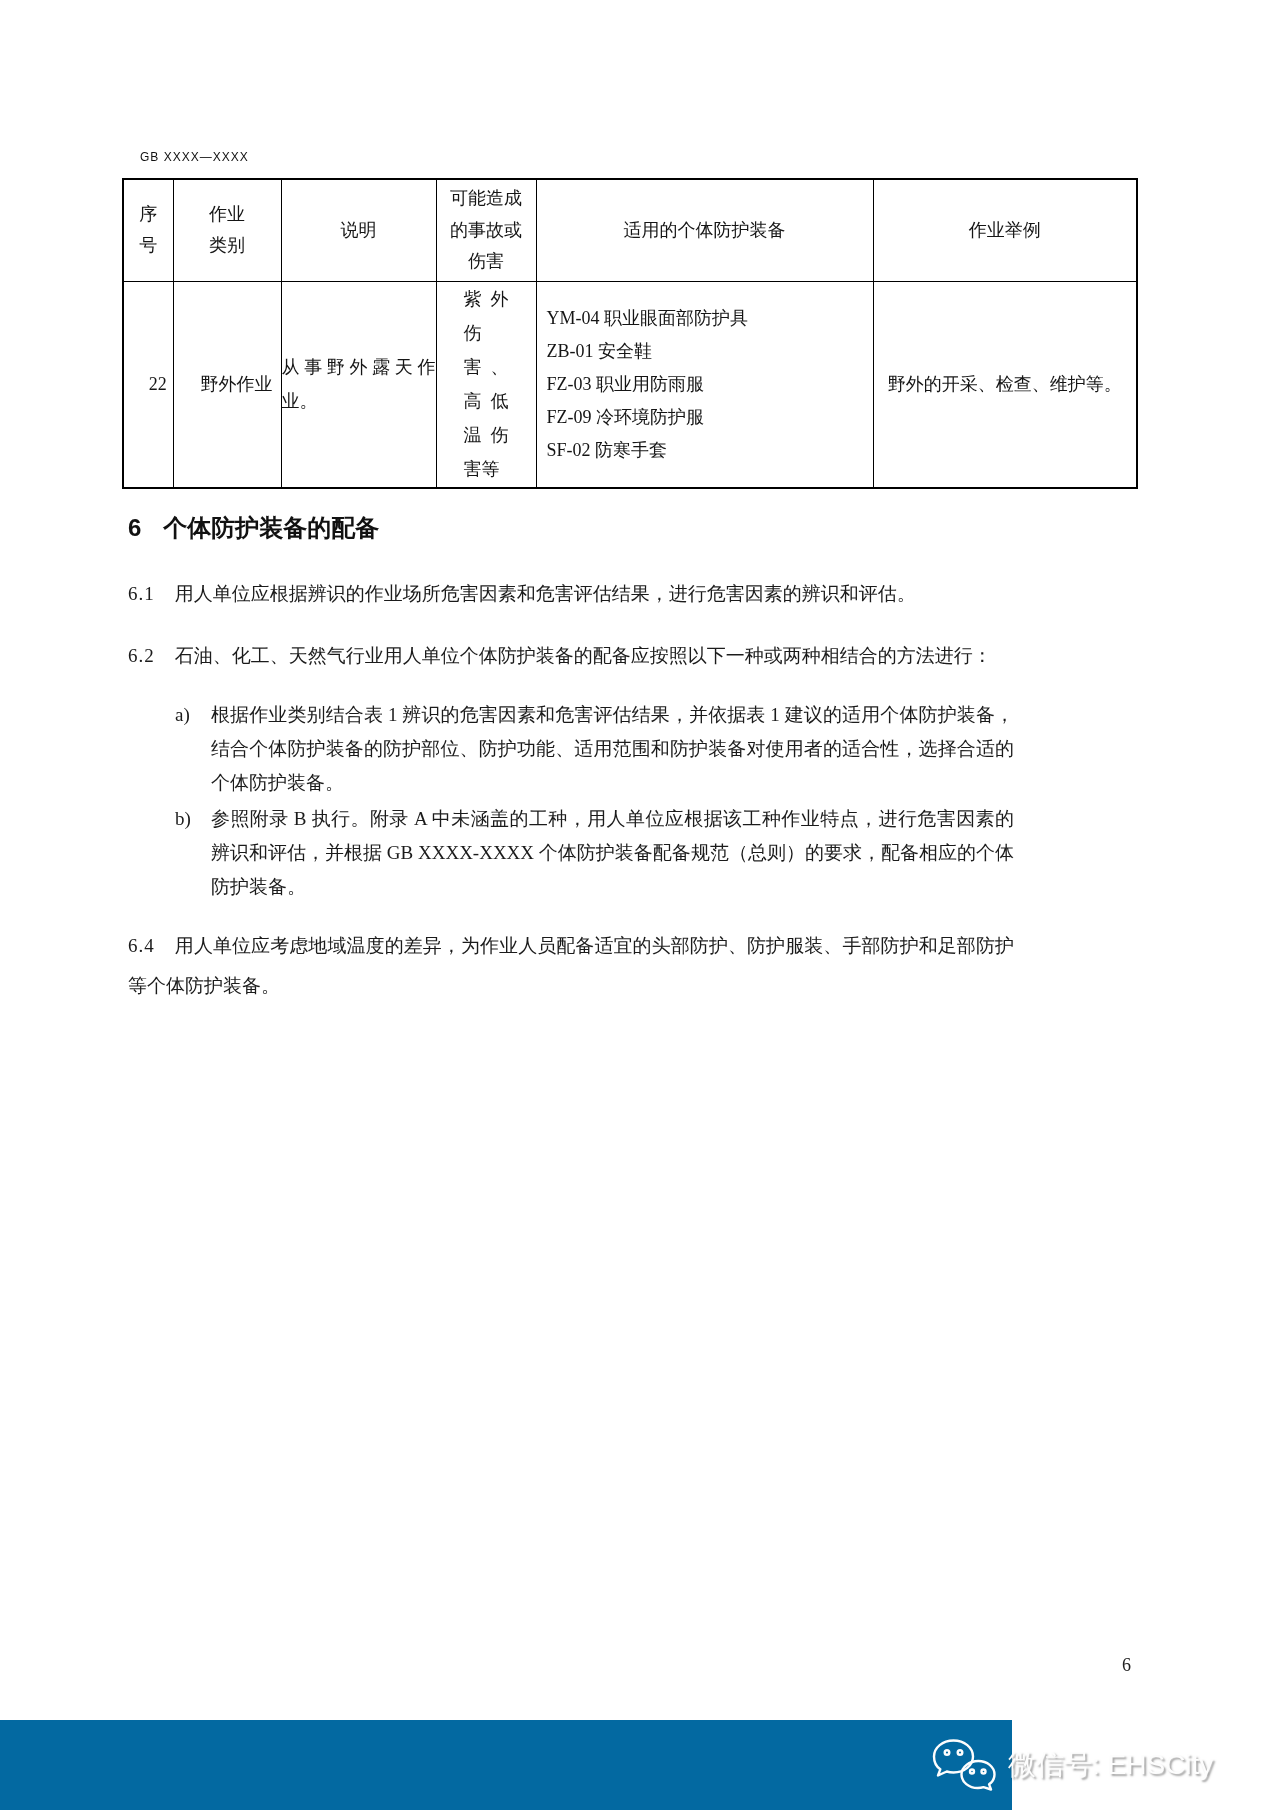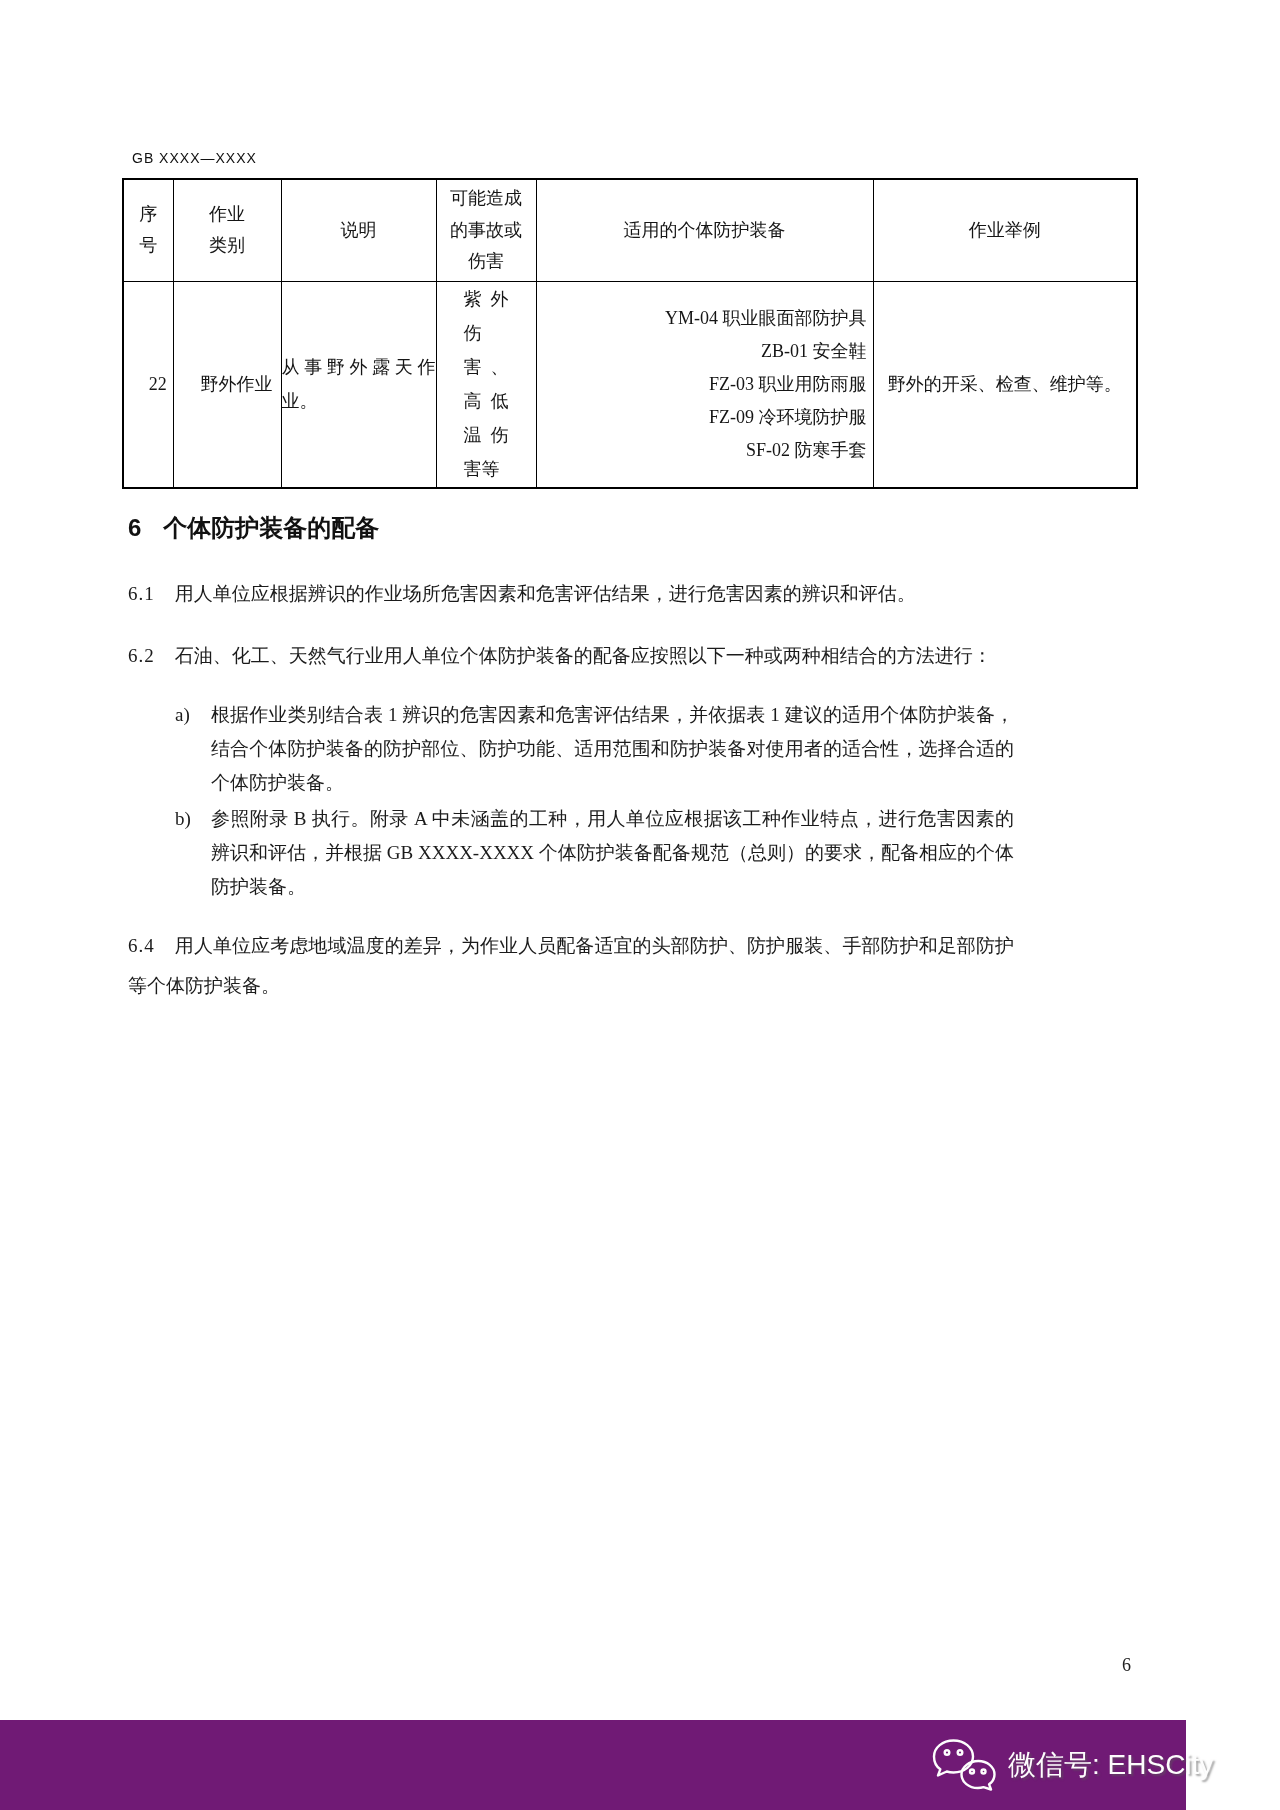--- a/index.html
+++ b/index.html
@@ -2,41 +2,41 @@
 <html><head>
 <meta charset="utf-8">
 <style>
   html,body{margin:0;padding:0;}
   body{
     width:1280px;height:1810px;position:relative;background:#ffffff;
     font-family:"Liberation Serif","DejaVu Serif",serif;color:#1b1b1b;
     overflow:hidden;
   }
   .doc-code{
-    position:absolute;left:132px;top:150px;
+    position:absolute;left:140px;top:150px;
     font-family:"Liberation Sans","DejaVu Sans",sans-serif;
-    font-size:14px;letter-spacing:1px;color:#111;
+    font-size:12px;letter-spacing:1px;color:#111;
   }
   table.ppe{
     position:absolute;left:122px;top:178px;width:1014px;
     border-collapse:collapse;table-layout:fixed;
     border:2px solid #000;
   }
   table.ppe th,table.ppe td{
     border:1px solid #000;font-weight:normal;
     font-size:18px;color:#151515;
   }
   table.ppe thead tr{height:102px;}
   table.ppe tbody tr{height:166px;}
   th{white-space:pre-line;text-align:center;line-height:1.75;vertical-align:middle;}
   td{vertical-align:middle;}
   td.c-no,td.c-cat{text-align:center;padding-left:20px;}
   td.c-desc{text-align:justify;padding:0 0;line-height:1.9;}
   td.c-haz{text-align:justify;padding:0 27px;line-height:1.9;}
-  td.c-equip{white-space:pre-line;text-align:right;padding:4px 6px 4px 10px;line-height:33px;}
+  td.c-equip{white-space:pre-line;text-align:left;padding:4px 6px 4px 10px;line-height:33px;}
   td.c-ex{text-align:center;padding:0 8px;line-height:1.8;}
   .content{
     position:absolute;left:128px;top:498px;width:886px;
   }
   .sec-heading{
     font-family:"Liberation Sans","DejaVu Sans",sans-serif;
     font-weight:bold;font-size:24px;color:#111;
     margin:14px 0 30px 0;
   }
   .sec-heading .sec-num{margin-right:22px;}
@@ -49,22 +49,22 @@
     display:flex;padding-left:47px;margin:2px 0;
     font-size:19px;line-height:34px;
   }
   .litem .marker{flex:none;width:36px;}
   .litem .ltext{flex:1;text-align:justify;}
   .gap-before{margin-top:34px;}
   .page-num{
     position:absolute;left:1122px;top:1655px;font-size:18px;color:#222;
   }
   .footer-bar{
-    position:absolute;left:0;top:1720px;width:1186px;height:90px;
-    background:#701a75;
+    position:absolute;left:0;top:1720px;width:1012px;height:90px;
+    background:#0369a1;
   }
   .watermark{
     position:absolute;left:930px;top:14px;height:62px;
     display:flex;align-items:center;
   }
   .watermark svg{display:block;margin-right:10px;}
   .wm-text{
     font-family:"Liberation Sans","DejaVu Sans",sans-serif;
     font-size:28px;color:#fdfdfd;
     text-shadow:2px 2px 2px rgba(90,90,90,0.55);

